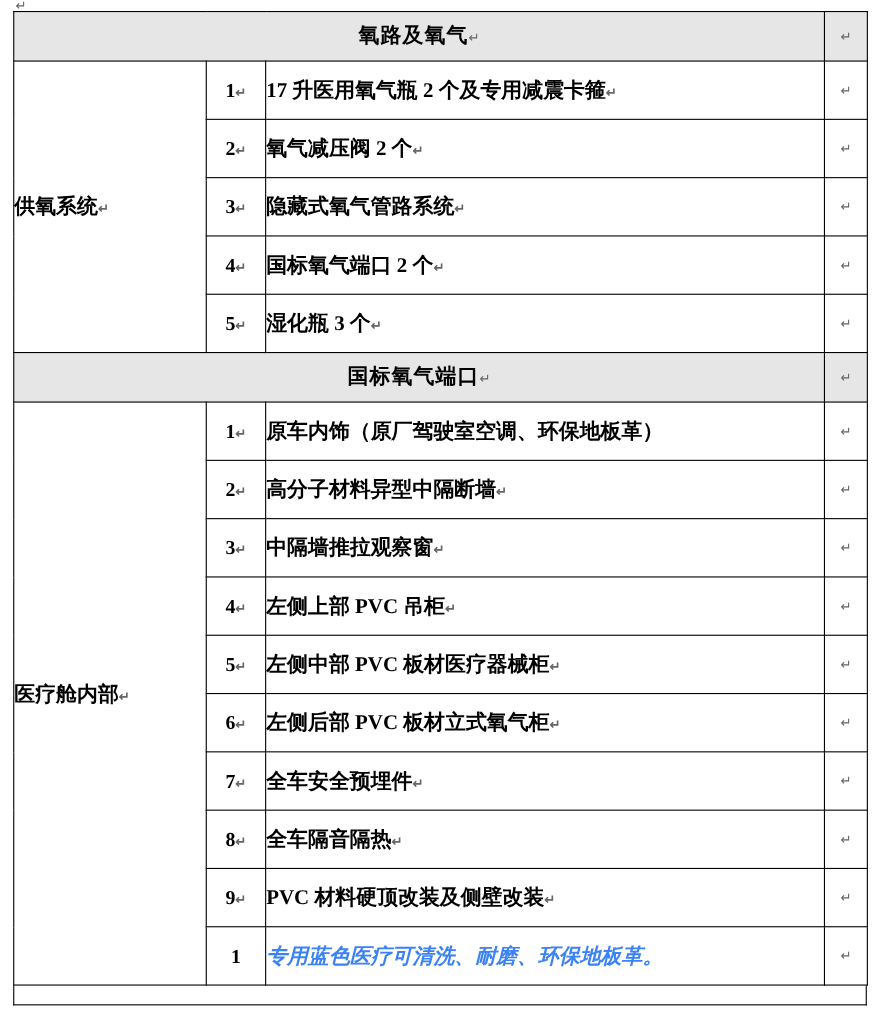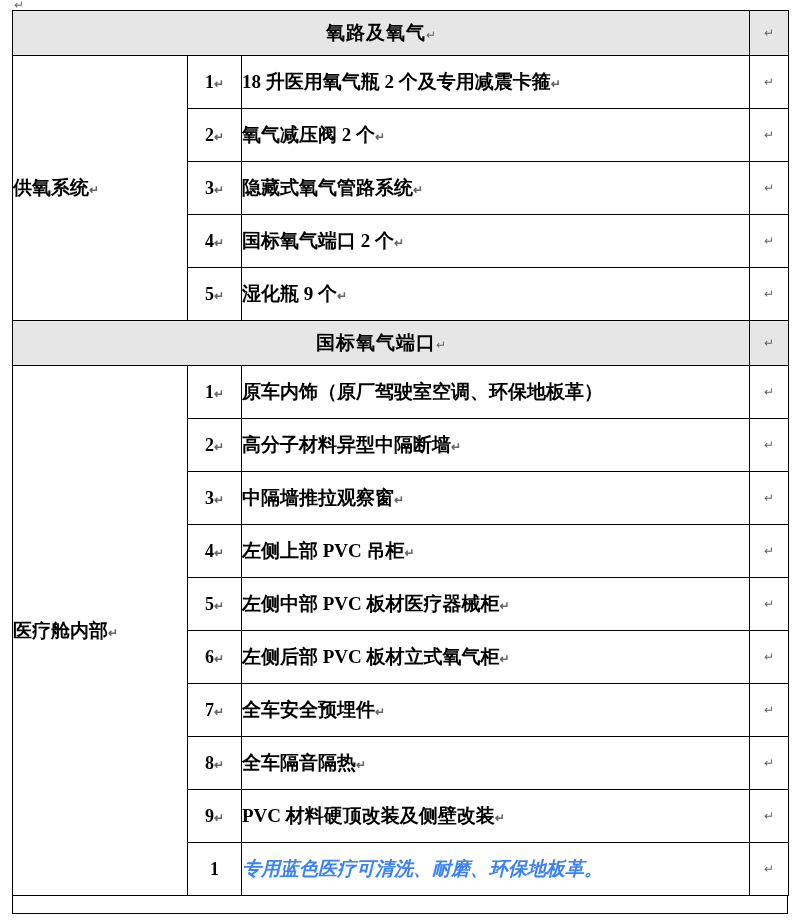--- a/index.html
+++ b/index.html
@@ -135,21 +135,21 @@
       </tr>
 
       <tr>
         <td class="group-cell" rowspan="5">
           <span>供氧系统</span><span class="pilcrow">↵</span>
         </td>
         <td class="num-cell">
           <span>1</span><span class="pilcrow">↵</span>
         </td>
         <td class="desc-cell">
-          <span class="nowrap-inner">18 升医用氧气瓶 2 个及专用减震卡箍</span><span class="pilcrow">↵</span>
+          <span class="nowrap-inner">17 升医用氧气瓶 2 个及专用减震卡箍</span><span class="pilcrow">↵</span>
         </td>
         <td class="mark-cell">
           <span class="para-mark">↵</span>
         </td>
       </tr>
 
       <tr>
         <td class="num-cell">
           <span>2</span><span class="pilcrow">↵</span>
         </td>
@@ -183,21 +183,21 @@
         <td class="mark-cell">
           <span class="para-mark">↵</span>
         </td>
       </tr>
 
       <tr>
         <td class="num-cell">
           <span>5</span><span class="pilcrow">↵</span>
         </td>
         <td class="desc-cell">
-          <span class="nowrap-inner">湿化瓶 9 个</span><span class="pilcrow">↵</span>
+          <span class="nowrap-inner">湿化瓶 3 个</span><span class="pilcrow">↵</span>
         </td>
         <td class="mark-cell">
           <span class="para-mark">↵</span>
         </td>
       </tr>
 
       <tr class="section-row">
         <td colspan="3">
           <span class="section-title">国标氧气端口</span><span class="pilcrow">↵</span>
         </td>

